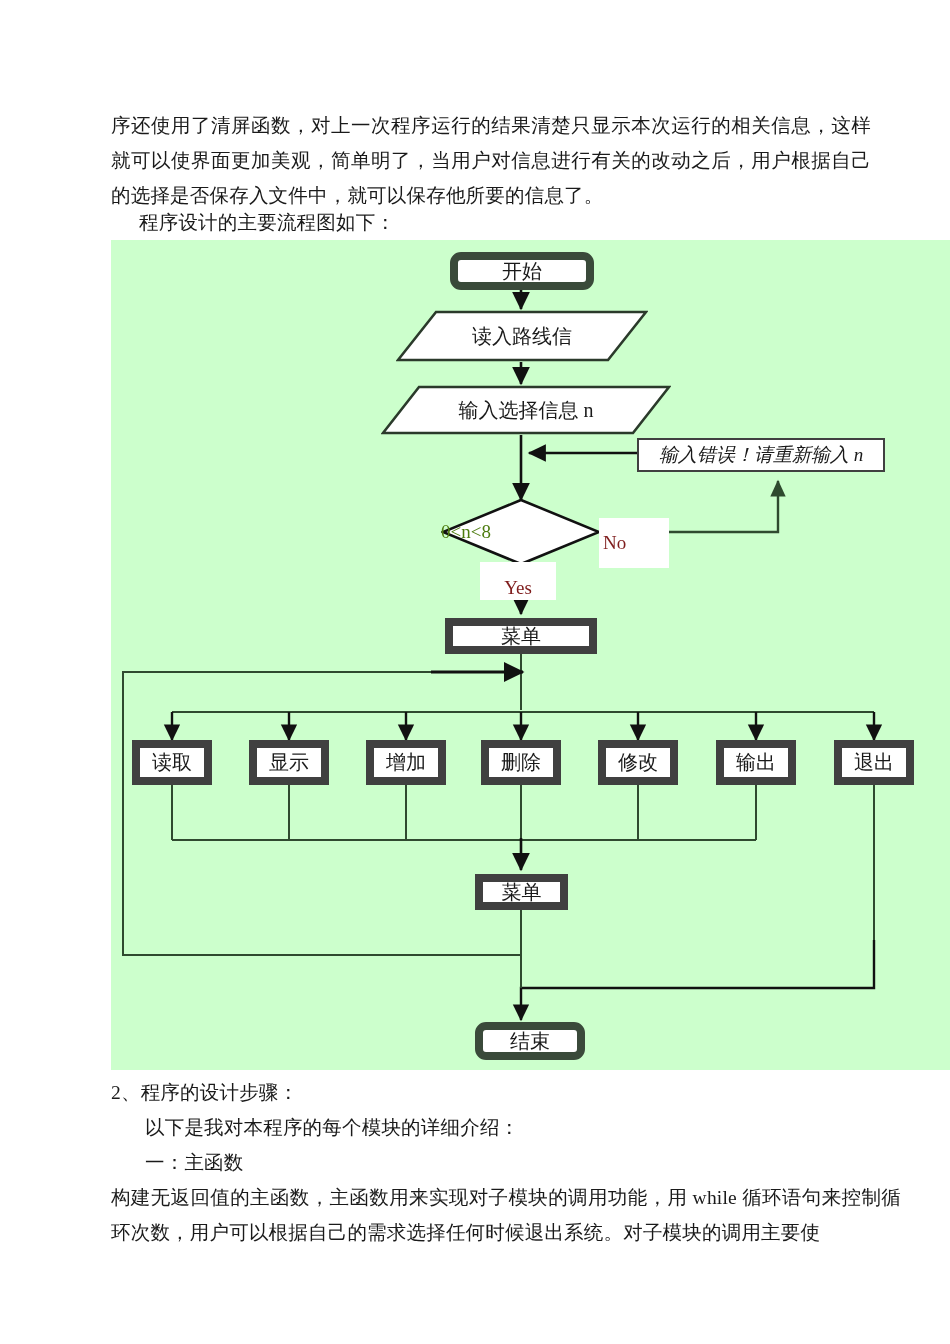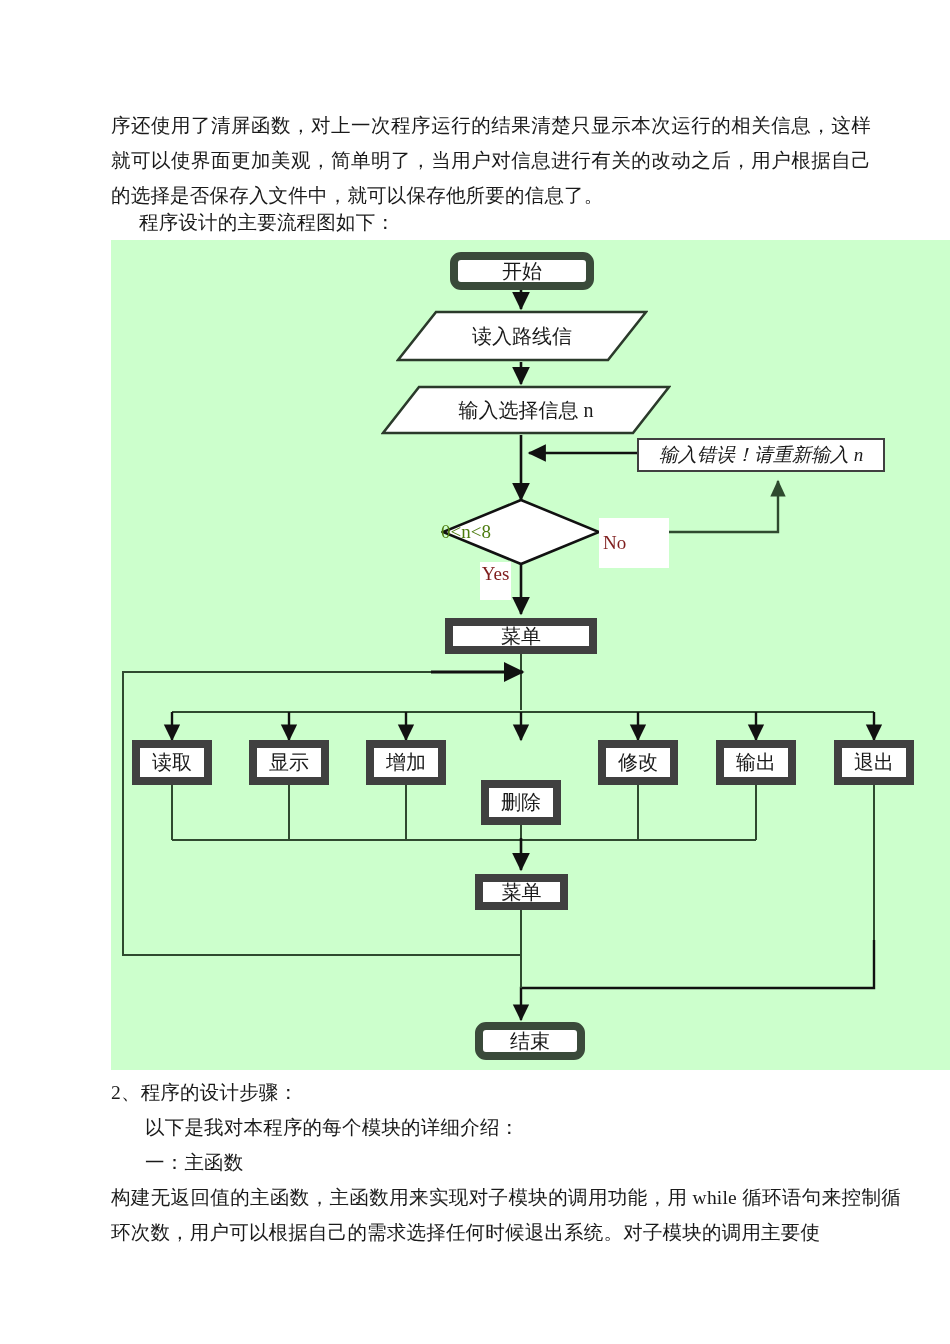--- a/index.html
+++ b/index.html
@@ -175,38 +175,38 @@
       <svg class="bg" viewBox="0 0 160 68" preserveAspectRatio="none">
         <polygon points="80,2 158,34 80,66 2,34" fill="#ffffff" stroke="#111" stroke-width="2.6"></polygon>
       </svg>
       <span class="txt">0&lt;n&lt;8</span>
     </div>
 
     <div class="label" style="left:488px;top:278px;width:70px;height:50px;align-items:center;">
       <span>No</span>
     </div>
 
-    <div class="label" style="left:369px;top:322px;width:31px;height:38px;align-items:flex-start;justify-content:center;">
+    <div class="label" style="left:369px;top:322px;width:76px;height:38px;align-items:flex-end;justify-content:center;">
       <span>Yes</span>
     </div>
 
     <div class="node" style="left:334px;top:378px;width:152px;height:36px;">
       <span>菜单</span>
     </div>
 
     <div class="node" style="left:61px;top:500px;width:80px;height:45px;margin-left:-40px;">
       <span>读取</span>
     </div>
     <div class="node" style="left:178px;top:500px;width:80px;height:45px;margin-left:-40px;">
       <span>显示</span>
     </div>
     <div class="node" style="left:295px;top:500px;width:80px;height:45px;margin-left:-40px;">
       <span>增加</span>
     </div>
-    <div class="node" style="left:410px;top:500px;width:80px;height:45px;margin-left:-40px;margin-top:40px;">
+    <div class="node" style="left:410px;top:500px;width:80px;height:45px;margin-left:-40px;">
       <span>删除</span>
     </div>
     <div class="node" style="left:527px;top:500px;width:80px;height:45px;margin-left:-40px;">
       <span>修改</span>
     </div>
     <div class="node" style="left:645px;top:500px;width:80px;height:45px;margin-left:-40px;">
       <span>输出</span>
     </div>
     <div class="node" style="left:763px;top:500px;width:80px;height:45px;margin-left:-40px;">
       <span>退出</span>

